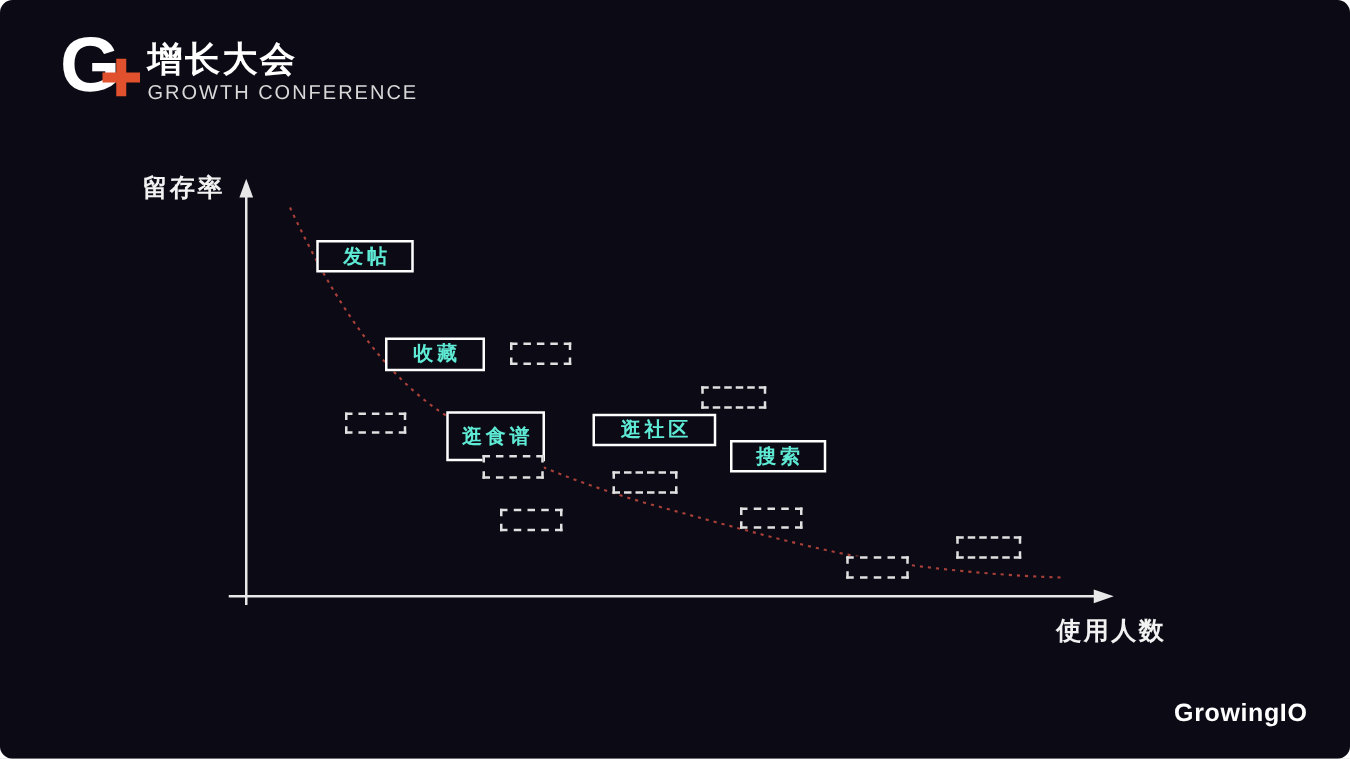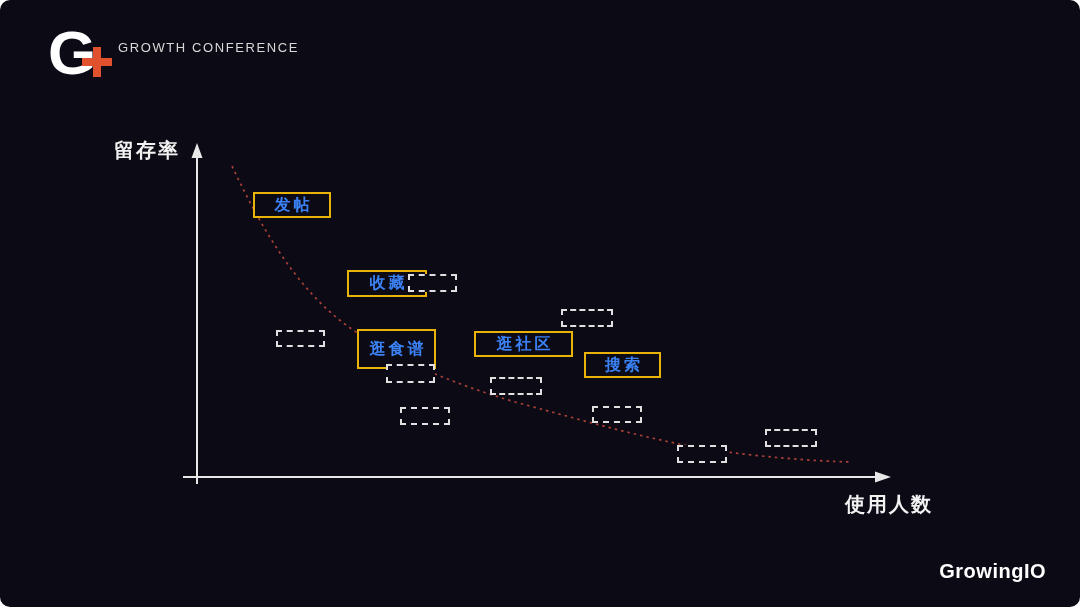--- a/index.html
+++ b/index.html
@@ -13,36 +13,36 @@
   .logo { position:absolute; left:48px; top:28px; display:flex; align-items:flex-start; }
   .logo-mark { position:relative; width:64px; height:60px; margin-right:6px; }
   .logo-g {
     position:absolute; left:0; top:-6px;
     font-size:62px; font-weight:bold; line-height:62px; color:#ffffff;
   }
   .logo-plus { position:absolute; left:33px; top:18px; width:32px; height:32px; }
   .logo-plus .bar-h { position:absolute; left:1px; top:12px; width:30px; height:8px; }
   .logo-plus .bar-v { position:absolute; left:12px; top:1px; width:8px; height:30px; }
   .brand-cn { font-size:28px; font-weight:bold; letter-spacing:2px; line-height:32px; margin-top:4px; }
-  .brand-en { font-size:13px; letter-spacing:1.6px; color:#d8d8d8; margin-top:12px; }
+  .brand-en { font-size:16px; letter-spacing:1.6px; color:#d8d8d8; margin-top:2px; }
   .slide-title {
     position:absolute; left:264px; top:36px; margin:0; width:800px;
     font-size:31px; font-weight:bold; letter-spacing:1px; color:#ffffff;
   }
   
   .plot { position:absolute; inset:0;text-decoration:underline; }
   .plot svg { position:absolute; inset:0; }
   .axis-label { position:absolute; font-size:20px; font-weight:bold; letter-spacing:2px; color:#f2f2f2; }
   .axis-label.y { left:114px; top:137px; }
   .axis-label.x { left:845px; top:491px; }
   .feature-box {
     position:absolute; box-sizing:border-box;
-    border:2px solid #eab308; background:#0c0a15;
+    border:2px solid #ffffff; background:#0c0a15;
     display:flex; align-items:center; justify-content:center;
-    font-size:16px; font-weight:bold; letter-spacing:3px; color:#3b82f6;
+    font-size:16px; font-weight:bold; letter-spacing:3px; color:#5eead4;
     text-indent:3px;
   }
   .placeholder-box {
     position:absolute; box-sizing:border-box;
     border:2px dashed #e0e0e0; background:#0c0a15;
   }
   
   .footer-brand {
     position:absolute; right:34px; bottom:24px;
     font-size:20px; font-weight:bold; letter-spacing:0.5px; color:#ffffff;
@@ -55,40 +55,41 @@
 
   <div class="logo">
     <div class="logo-mark">
       <span class="logo-g">G</span>
       <span class="logo-plus">
         <span class="bar-h accent-bg" style="background: rgb(226, 81, 45);"></span>
         <span class="bar-v accent-bg" style="background: rgb(226, 81, 45);"></span>
       </span>
     </div>
     <div class="logo-text">
+      <div class="brand-cn">增长大会</div>
       <div class="brand-en">GROWTH CONFERENCE</div>
     </div>
   </div>
 
 
   <div class="plot">
     <svg width="1080" height="607" viewBox="0 0 1080 607">
 
       <path d="M 232 166 C 262 230, 296 286, 342 322 C 390 358, 448 382, 515 402 C 582 420, 642 438, 706 449 C 760 457, 812 461, 850 462" fill="none" stroke-width="1.7" stroke-dasharray="2.5 4" stroke="#a94139"></path>
 
       <line x1="197" y1="152" x2="197" y2="484" stroke-width="2" stroke="#e8e8e8"></line>
       <polygon points="197,143 191.5,158 202.5,158" fill="#e8e8e8"></polygon>
       <line x1="183" y1="477" x2="877" y2="477" stroke-width="2" stroke="#e8e8e8"></line>
       <polygon points="891,477 875,471.5 875,482.5" fill="#e8e8e8"></polygon>
     </svg>
     <div class="axis-label y">留存率</div>
     <div class="axis-label x">使用人数</div>
 
   <div class="feature-box" style="left: 253px; top: 192px; width: 78px; height: 26px;">发帖</div>
-      <div class="feature-box" style="left: 308px; top: 270px; width: 80px; height: 27px; margin-left: 39px;">收藏</div>
+      <div class="feature-box" style="left: 308px; top: 270px; width: 80px; height: 27px;">收藏</div>
       <div class="feature-box" style="left: 357px; top: 329px; width: 79px; height: 40px;">逛食谱</div>
       <div class="feature-box" style="left: 474px; top: 331px; width: 99px; height: 26px;">逛社区</div>
       <div class="feature-box" style="left: 584px; top: 352px; width: 77px; height: 26px;">搜索</div>
       <div class="placeholder-box" style="left: 408px; top: 274px; width: 49px; height: 18px;"></div>
       <div class="placeholder-box" style="left: 276px; top: 330px; width: 49px; height: 17px;"></div>
       <div class="placeholder-box" style="left: 561px; top: 309px; width: 52px; height: 18px;"></div>
       <div class="placeholder-box" style="left: 386px; top: 364px; width: 49px; height: 19px;"></div>
       <div class="placeholder-box" style="left: 490px; top: 377px; width: 52px; height: 18px;"></div>
       <div class="placeholder-box" style="left: 400px; top: 407px; width: 50px; height: 18px;"></div>
       <div class="placeholder-box" style="left: 592px; top: 406px; width: 50px; height: 17px;"></div>

